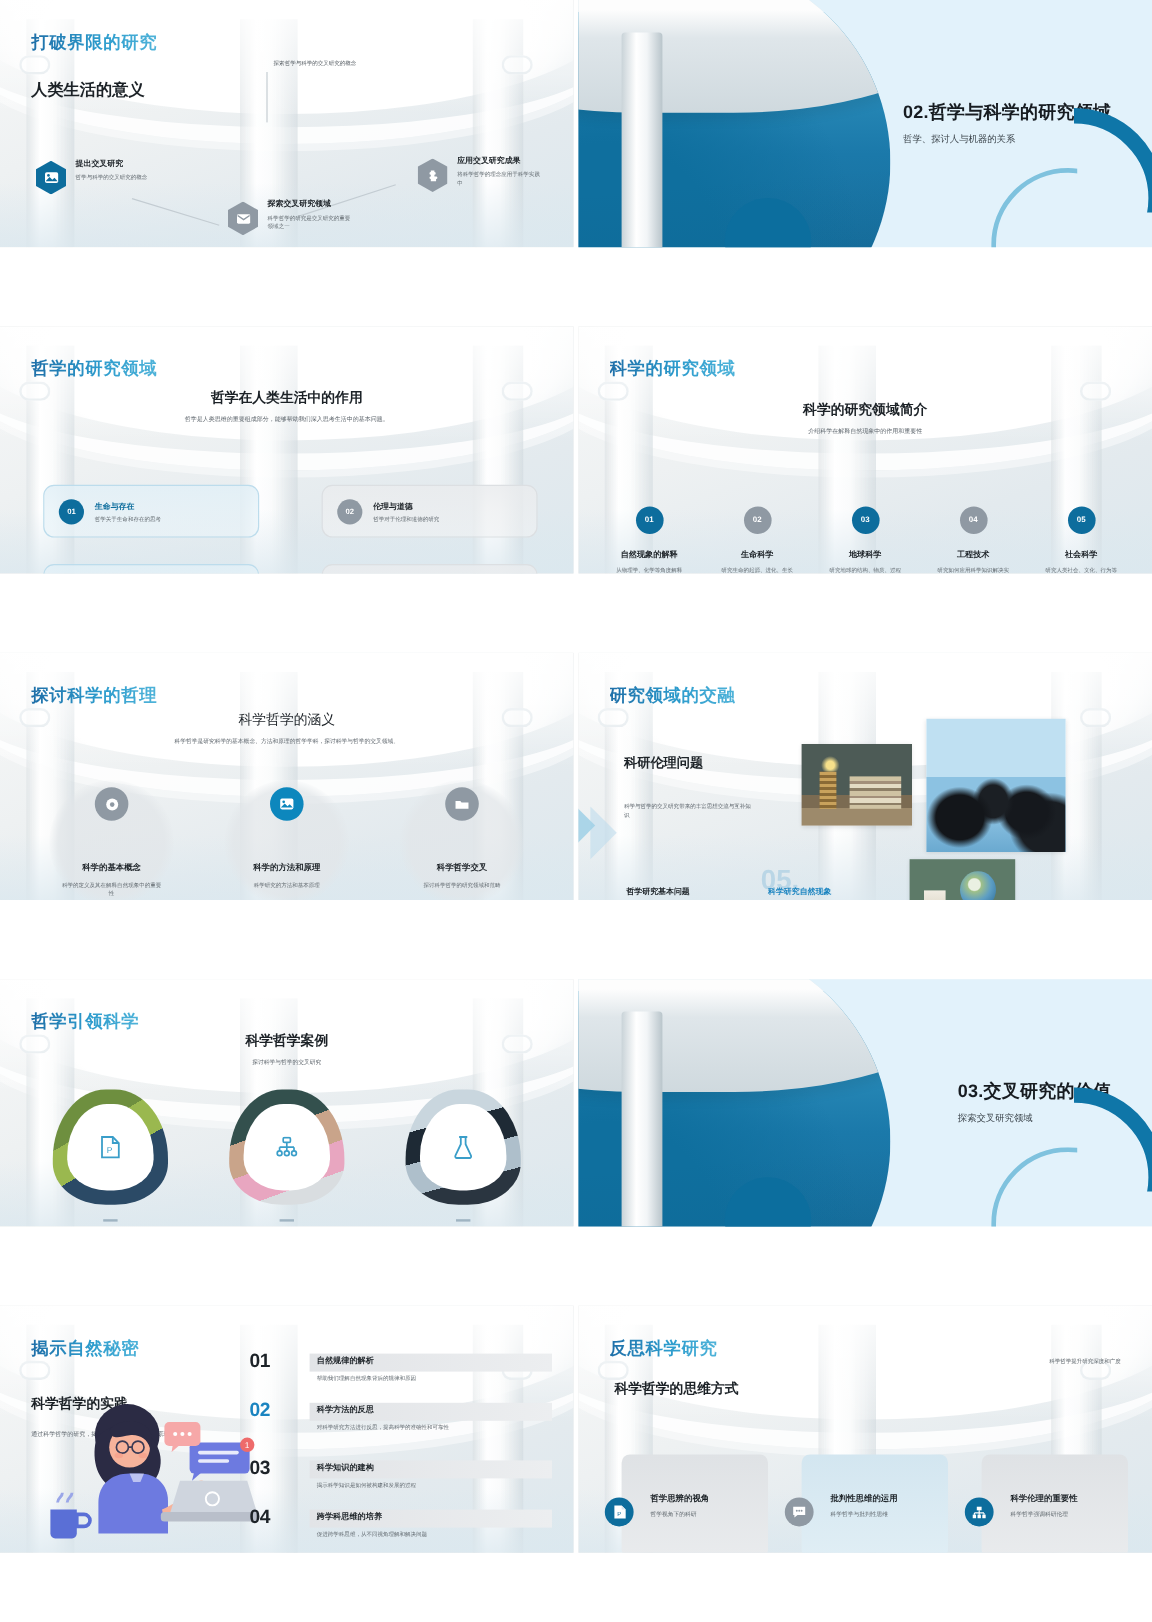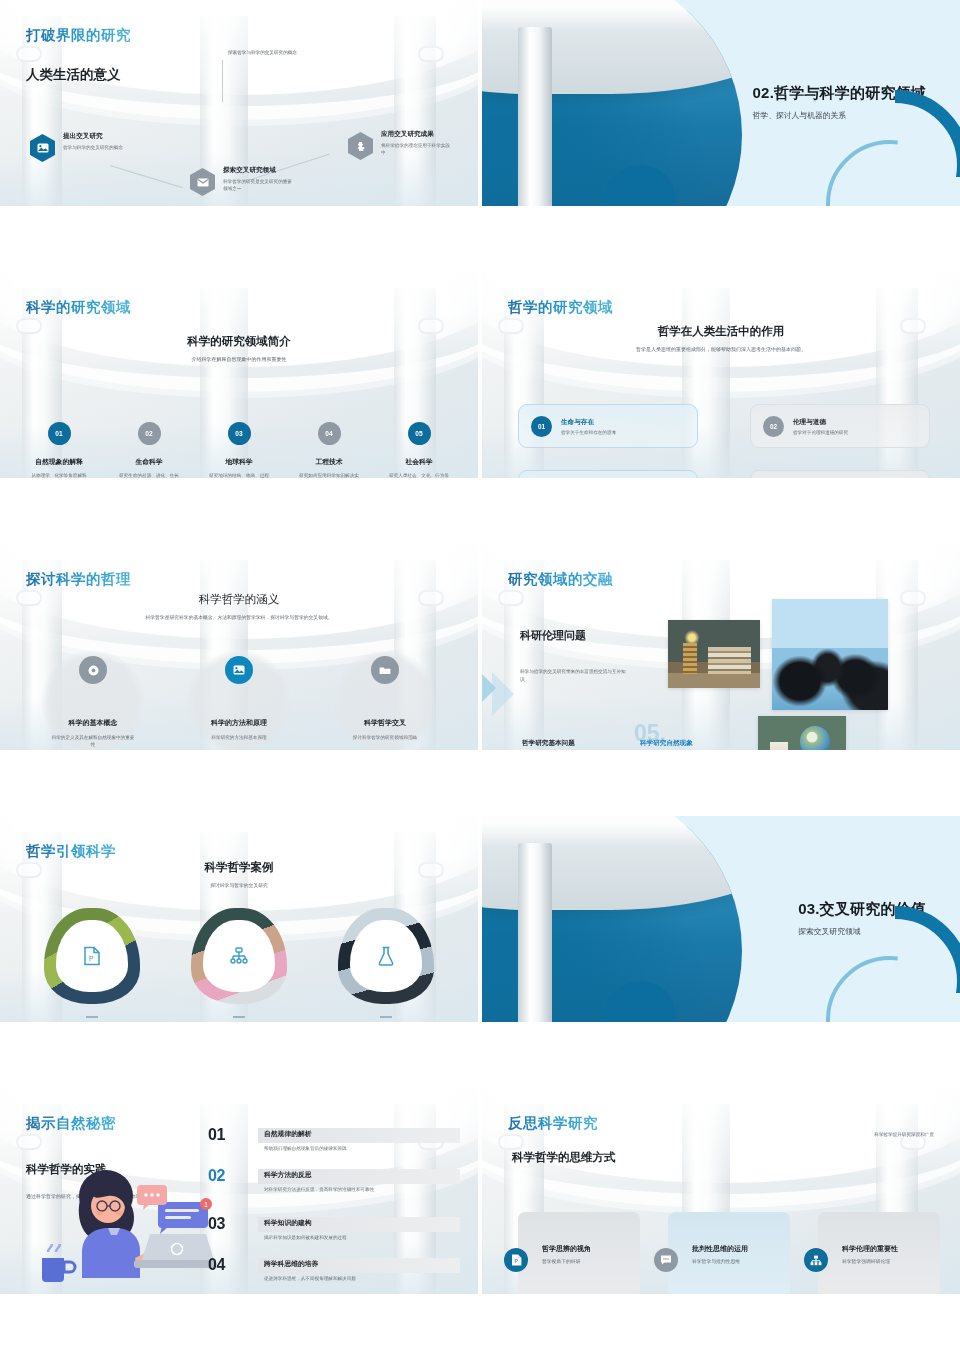--- a/index.html
+++ b/index.html
@@ -286,20 +286,65 @@
     <div class="colbg">
       <div class="arcline"></div>
       <div class="pillar p1"></div>
         <div class="pillar p2"></div>
         <div class="pillar p3"></div>
       <div class="scroll-l"></div>
         <div class="scroll-r"></div>
       <div class="hazetop"></div>
         <div class="hazebtm"></div>
     </div>
+    <div class="stitle">哲学的研究领域</div>
+    <div class="ctr-h s3-h">哲学在人类生活中的作用</div>
+    <div class="ctr-h s3-s">哲学是人类思维的重要组成部分，能够帮助我们深入思考生活中的基本问题。</div>
+
+    <div class="s3-card blue" style="left:36px; top:132px;">
+      <div class="numdot b">01</div>
+      <div class="txt">
+        <div class="t1" style="color:#0d6d9d;">生命与存在</div>
+        <div class="t2">哲学关于生命和存在的思考</div>
+      </div>
+    </div>
+    <div class="s3-card gray" style="left:268px; top:132px;">
+      <div class="numdot g">02</div>
+      <div class="txt">
+        <div class="t1" style="color:#1c2227;">伦理与道德</div>
+        <div class="t2">哲学对于伦理和道德的研究</div>
+      </div>
+    </div>
+    <div class="s3-card blue" style="left:36px; top:198px;">
+      <div class="numdot b">03</div>
+      <div class="txt">
+        <div class="t1" style="color:#0d6d9d;">意义与价值</div>
+        <div class="t2">哲学关于意义和价值的探讨</div>
+      </div>
+    </div>
+    <div class="s3-card gray" style="left:268px; top:198px;">
+      <div class="numdot g">04</div>
+      <div class="txt">
+        <div class="t1" style="color:#1c2227;">知识与理性</div>
+        <div class="t2">哲学对知识和理性的研究</div>
+      </div>
+    </div>
+  </div>
+
+  <div class="slide">
+    <div class="colbg">
+      <div class="arcline"></div>
+      <div class="pillar p1"></div>
+        <div class="pillar p2"></div>
+        <div class="pillar p3"></div>
+      <div class="scroll-l"></div>
+        <div class="scroll-r"></div>
+      <div class="hazetop"></div>
+        <div class="hazebtm"></div>
+    </div>
     <div class="stitle">科学的研究领域</div>
     <div class="ctr-h s4-h">科学的研究领域简介</div>
     <div class="ctr-h s4-s">介绍科学在解释自然现象中的作用和重要性</div>
     <div class="s4-items">
       <div class="s4-item">
         <div class="nd" style="background:#0d6d9d;">01</div>
         <div class="nm">自然现象的解释</div>
         <div class="ds">从物理学、化学等角度解释</div>
       </div>
       <div class="s4-item">
@@ -314,65 +359,20 @@
       </div>
       <div class="s4-item">
         <div class="nd" style="background:#8f99a3;">04</div>
         <div class="nm">工程技术</div>
         <div class="ds">研究如何应用科学知识解决实际问题</div>
       </div>
       <div class="s4-item">
         <div class="nd" style="background:#0d6d9d;">05</div>
         <div class="nm">社会科学</div>
         <div class="ds">研究人类社会、文化、行为等</div>
-      </div>
-    </div>
-  </div>
-
-  <div class="slide">
-    <div class="colbg">
-      <div class="arcline"></div>
-      <div class="pillar p1"></div>
-        <div class="pillar p2"></div>
-        <div class="pillar p3"></div>
-      <div class="scroll-l"></div>
-        <div class="scroll-r"></div>
-      <div class="hazetop"></div>
-        <div class="hazebtm"></div>
-    </div>
-    <div class="stitle">哲学的研究领域</div>
-    <div class="ctr-h s3-h">哲学在人类生活中的作用</div>
-    <div class="ctr-h s3-s">哲学是人类思维的重要组成部分，能够帮助我们深入思考生活中的基本问题。</div>
-
-    <div class="s3-card blue" style="left:36px; top:132px;">
-      <div class="numdot b">01</div>
-      <div class="txt">
-        <div class="t1" style="color:#0d6d9d;">生命与存在</div>
-        <div class="t2">哲学关于生命和存在的思考</div>
-      </div>
-    </div>
-    <div class="s3-card gray" style="left:268px; top:132px;">
-      <div class="numdot g">02</div>
-      <div class="txt">
-        <div class="t1" style="color:#1c2227;">伦理与道德</div>
-        <div class="t2">哲学对于伦理和道德的研究</div>
-      </div>
-    </div>
-    <div class="s3-card blue" style="left:36px; top:198px;">
-      <div class="numdot b">03</div>
-      <div class="txt">
-        <div class="t1" style="color:#0d6d9d;">意义与价值</div>
-        <div class="t2">哲学关于意义和价值的探讨</div>
-      </div>
-    </div>
-    <div class="s3-card gray" style="left:268px; top:198px;">
-      <div class="numdot g">04</div>
-      <div class="txt">
-        <div class="t1" style="color:#1c2227;">知识与理性</div>
-        <div class="t2">哲学对知识和理性的研究</div>
       </div>
     </div>
   </div>
 
   <div class="slide">
     <div class="colbg">
       <div class="arcline"></div>
       <div class="pillar p1"></div>
         <div class="pillar p2"></div>
         <div class="pillar p3"></div>

